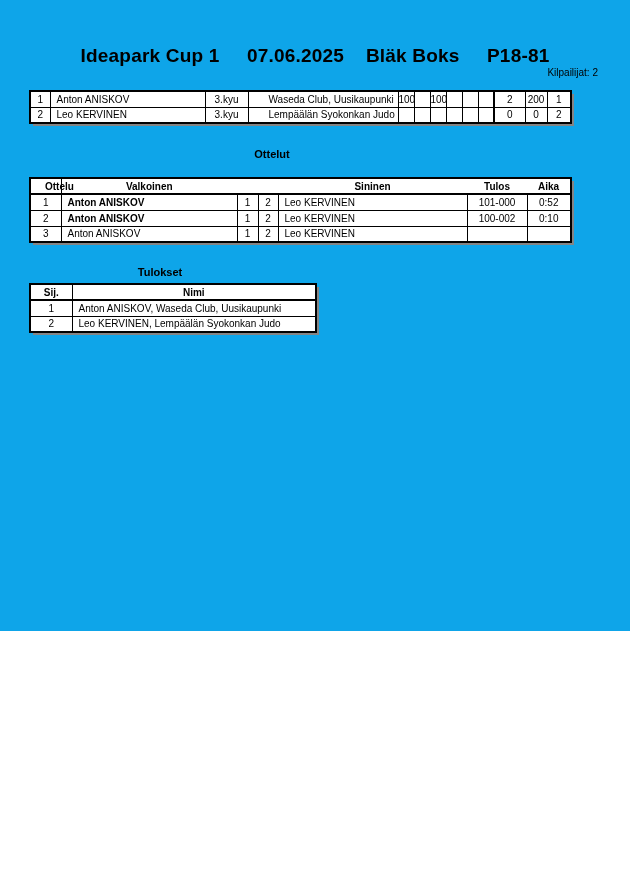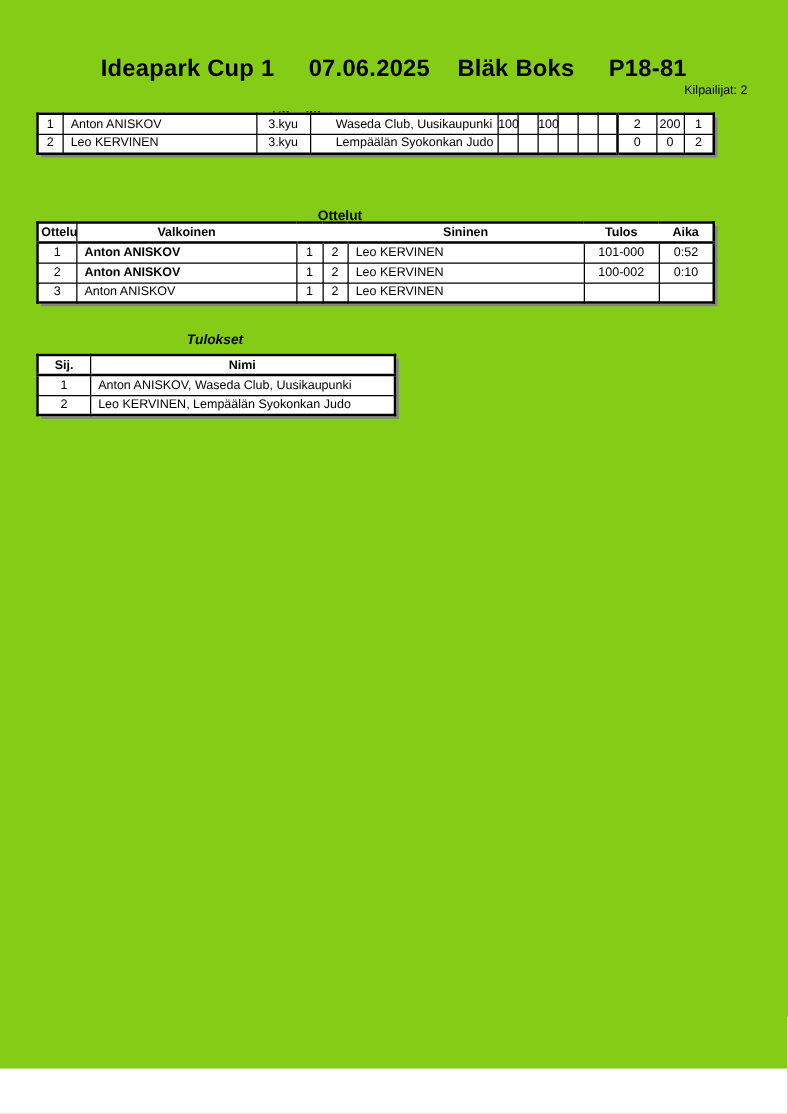--- a/index.html
+++ b/index.html
@@ -1,32 +1,32 @@
 <!DOCTYPE html>
 <html><head>
 <meta charset="utf-8">
 <style>
   * { margin:0; padding:0; box-sizing:border-box; }
   html,body { background:#ffffff; }
   .page {
-    position:relative; width:630px; height:855px; background:#84cc16;
+    position:relative; width:630px; height:631px; background:#0ea5e9;
     font-family:"Liberation Sans","DejaVu Sans",sans-serif; color:#000;
     overflow:hidden;
   }
   .doc-title {
     position:absolute; top:45px; left:0; width:100%; text-align:center;
     font-size:19px; font-weight:bold; white-space:pre; letter-spacing:0.2px;
   }
   .section-label {
     position:absolute; transform:translateX(-50%);
     font-size:11px; font-weight:bold; white-space:nowrap;
   }
   #lbl-kilpailijat { left:242px; top:68px;margin-top:20px; }
-  #lbl-ottelut     { left:272px; top:167px; }
-  #lbl-tulokset    { left:172px; top:266px;font-style:italic; }
+  #lbl-ottelut     { left:272px; top:148px; }
+  #lbl-tulokset    { left:160px; top:266px; }
   .count-label { position:absolute; top:67px; right:32px; font-size:10px; }
 
   table {
     position:absolute; border-collapse:collapse; table-layout:fixed;
     background:#fff; border:2px solid #000;
     box-shadow:3px 3px 0 -1px #848484; font-size:10px;
   }
   #t-kilpailijat { left:29px; top:90px;  width:541px; }
   #t-ottelut     { left:29px; top:177px; width:541px; }
   #t-tulokset    { left:29px; top:283px; width:286px; }
@@ -112,21 +112,21 @@
       <col style="width:31px">
         <col style="width:176px">
         <col style="width:21px">
         <col style="width:20px">
       <col style="width:189px">
         <col style="width:60px">
         <col style="width:44px">
     </colgroup>
     <tbody>
         <tr>
-      <th class="left" style="padding-left:2px">Ottelu</th>
+      <th class="left" style="padding-left:14px">Ottelu</th>
       <th class="nov">Valkoinen</th>
       <th class="nov"></th>
       <th class="nov"></th>
       <th class="nov">Sininen</th>
       <th class="nov">Tulos</th>
       <th class="nov">Aika</th>
     </tr>
     <tr>
       <td>1</td>
       <td class="left bold">Anton ANISKOV</td>

